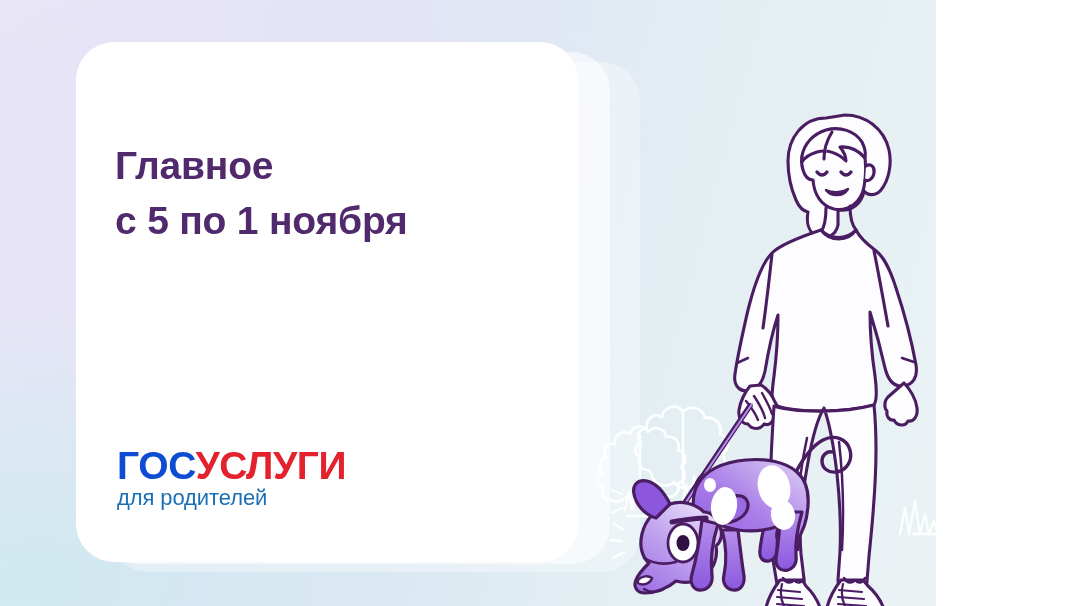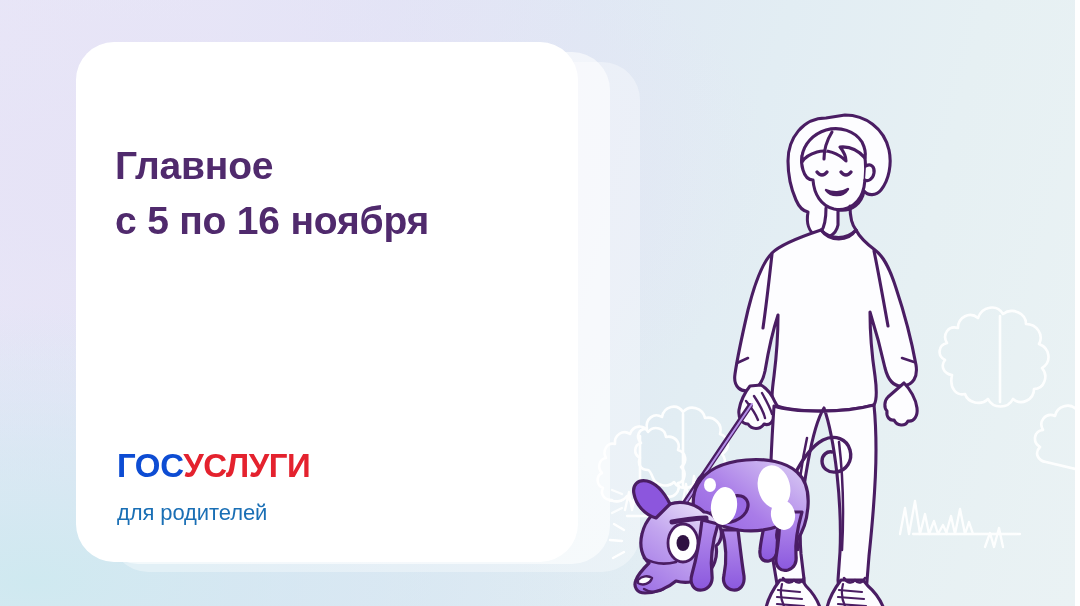--- a/index.html
+++ b/index.html
@@ -7,21 +7,21 @@
 
   html, body {
     width: 1080px;
     height: 606px;
     overflow: hidden;
     font-family: "Liberation Sans", "DejaVu Sans", sans-serif;
   }
 
   #poster {
     position: relative;
-    width: 1075px;
+    width: 936px;
     height: 606px;
     overflow: hidden;
     background:
       radial-gradient(120% 95% at 3% 96%, #cfe9f0 0%, rgba(207,233,240,0) 48%),
       radial-gradient(95% 85% at 14% 30%, #e6e3f6 0%, rgba(230,227,246,0) 62%),
       linear-gradient(105deg,
         #e9e7f8 0%,
         #e7e6f7 16%,
         #e2e4f6 32%,
         #e0e8f4 48%,
@@ -79,30 +79,30 @@
   }
   #headline .hl { display: block; }
 
   
   #logo-block {
     position: absolute;
     left: 117px;
     top: 447px;
   }
   #logo-wordmark {
-    font-size: 33px;
+    font-size: 39px;
     font-weight: bold;
     line-height: 38px;
     letter-spacing: -0.4px;
     white-space: nowrap;
   }
   #logo-wordmark .lg-blue { color: #0d4cd3; }
   #logo-wordmark .lg-red  { color: #e4222e; }
   #logo-tagline {
-    margin-top: 15px;
+    margin-top: 0;
     font-size: 22px;
     font-weight: normal;
     line-height: 26px;
     color: #1a6fb5;
     letter-spacing: -0.1px;
     white-space: nowrap;
   }
 
   
   #illustration {
@@ -187,21 +187,21 @@
     </g>
   </svg>
 
   <div class="card-ghost g2"></div>
   <div class="card-ghost g1"></div>
 
   <div id="card-main"></div>
 
   <div id="headline">
     <span class="hl">Главное</span>
-    <span class="hl">с 5 по 16 ноября</span>
+    <span class="hl">с 5 по 1 ноября</span>
   </div>
 
   <div id="logo-block">
     <div id="logo-wordmark"><span class="lg-blue">ГОС</span><span class="lg-red">УСЛУГИ</span></div>
     <div id="logo-tagline">для родителей</div>
   </div>
 
   <svg id="illustration" viewBox="0 0 480 546" aria-hidden="true">
     <defs>
       <linearGradient id="dogGrad" x1="0" y1="1" x2="1" y2="0">

